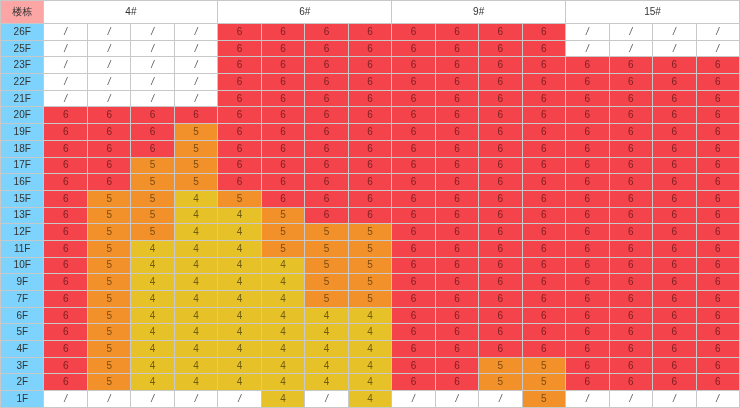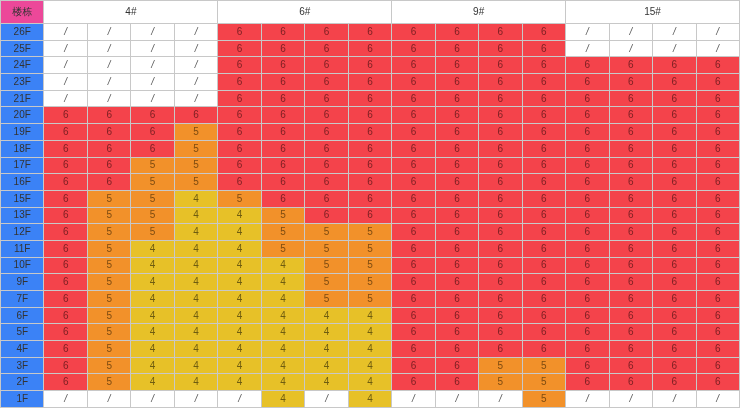--- a/index.html
+++ b/index.html
@@ -33,27 +33,27 @@
     white-space: nowrap;
   }
   
   .hdr-building, .hdr-pos {
     background: #ffffff;
     color: #333333;
     font-size: 10.5px;
     height: 22px;
   }
   .hdr-corner {
-    background: #ec4899;
+    background: #fca5a5;
     color: #333333;
     font-size: 10.5px;
   }
   
   .floor-label {
-    background: #3b82f6;
+    background: #7dd3fc;
     color: #333333;
     font-size: 10px;
     width: 44px;
     height: 13px;
   }
   
   .cell {
     height: 13px;
     font-size: 10px;
   }
@@ -108,40 +108,40 @@
         <td class="cell v6">6</td>
         <td class="cell v6">6</td>
         <td class="cell v6">6</td>
         <td class="cell v6">6</td>
         <td class="cell vempty">/</td>
         <td class="cell vempty">/</td>
         <td class="cell vempty">/</td>
         <td class="cell vempty">/</td>
       </tr>
       <tr>
-        <td class="floor-label">24F</td>
-        <td class="cell vempty">/</td>
-        <td class="cell vempty">/</td>
-        <td class="cell vempty">/</td>
-        <td class="cell vempty">/</td>
-        <td class="cell v6">6</td>
-        <td class="cell v6">6</td>
-        <td class="cell v6">6</td>
-        <td class="cell v6">6</td>
-        <td class="cell v6">6</td>
-        <td class="cell v6">6</td>
-        <td class="cell v6">6</td>
-        <td class="cell v6">6</td>
-        <td class="cell v6">6</td>
-        <td class="cell v6">6</td>
-        <td class="cell v6">6</td>
-        <td class="cell v6">6</td>
-      </tr>
-      <tr>
         <td class="floor-label">23F</td>
+        <td class="cell vempty">/</td>
+        <td class="cell vempty">/</td>
+        <td class="cell vempty">/</td>
+        <td class="cell vempty">/</td>
+        <td class="cell v6">6</td>
+        <td class="cell v6">6</td>
+        <td class="cell v6">6</td>
+        <td class="cell v6">6</td>
+        <td class="cell v6">6</td>
+        <td class="cell v6">6</td>
+        <td class="cell v6">6</td>
+        <td class="cell v6">6</td>
+        <td class="cell v6">6</td>
+        <td class="cell v6">6</td>
+        <td class="cell v6">6</td>
+        <td class="cell v6">6</td>
+      </tr>
+      <tr>
+        <td class="floor-label">22F</td>
         <td class="cell vempty">/</td>
         <td class="cell vempty">/</td>
         <td class="cell vempty">/</td>
         <td class="cell vempty">/</td>
         <td class="cell v6">6</td>
         <td class="cell v6">6</td>
         <td class="cell v6">6</td>
         <td class="cell v6">6</td>
         <td class="cell v6">6</td>
         <td class="cell v6">6</td>

